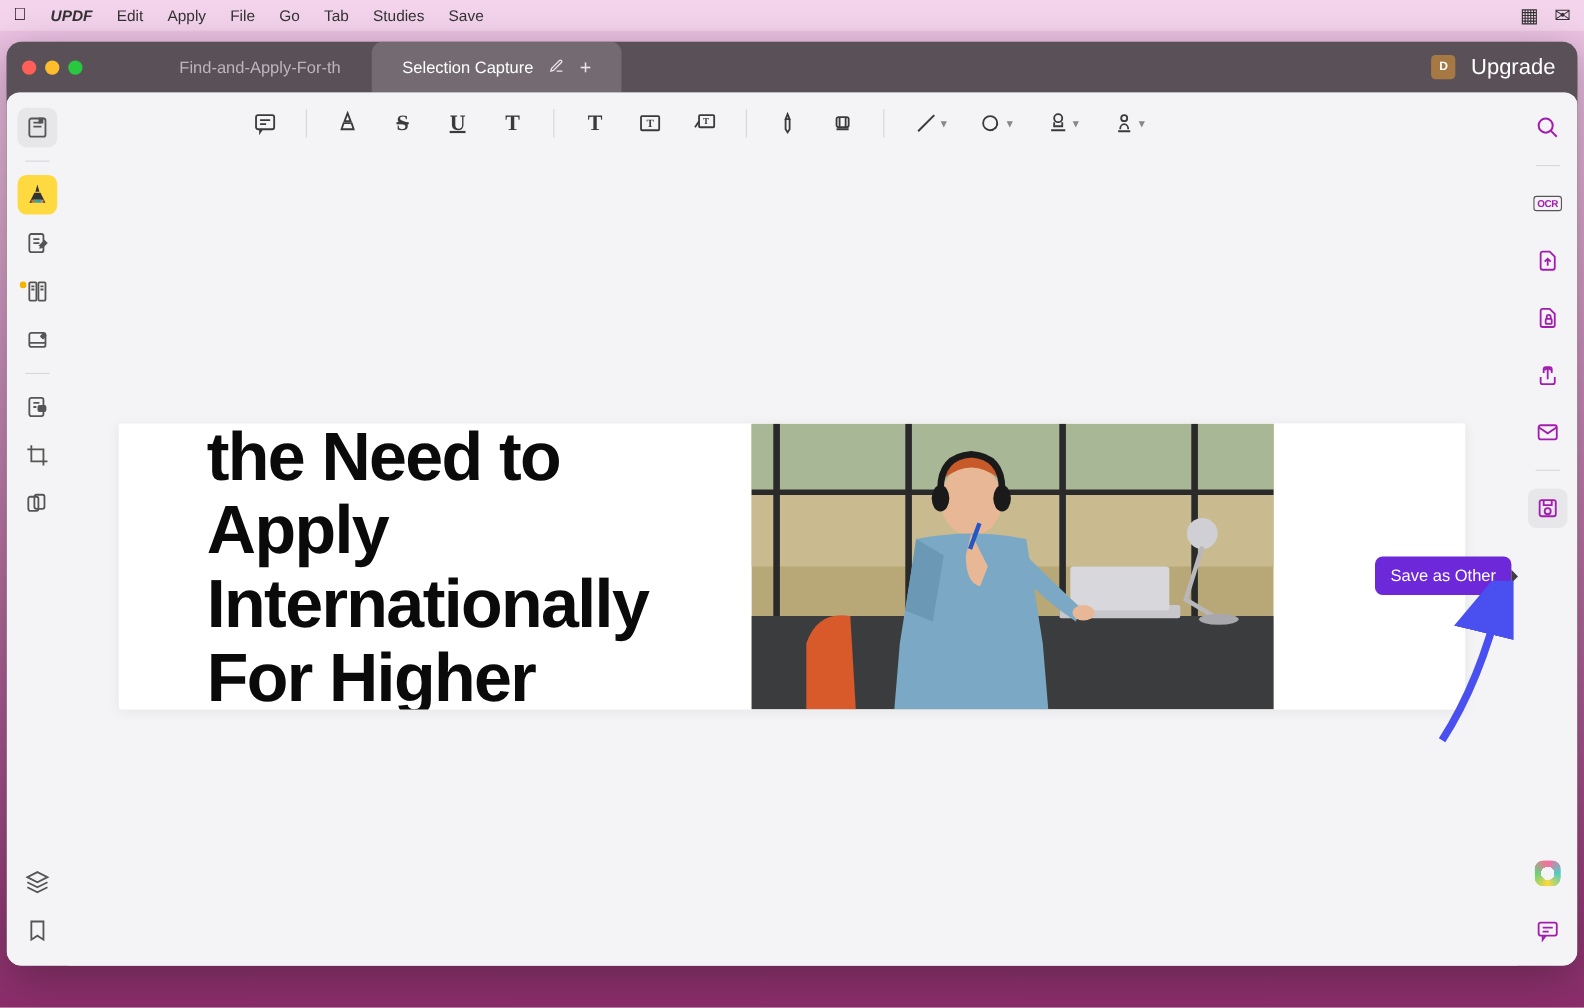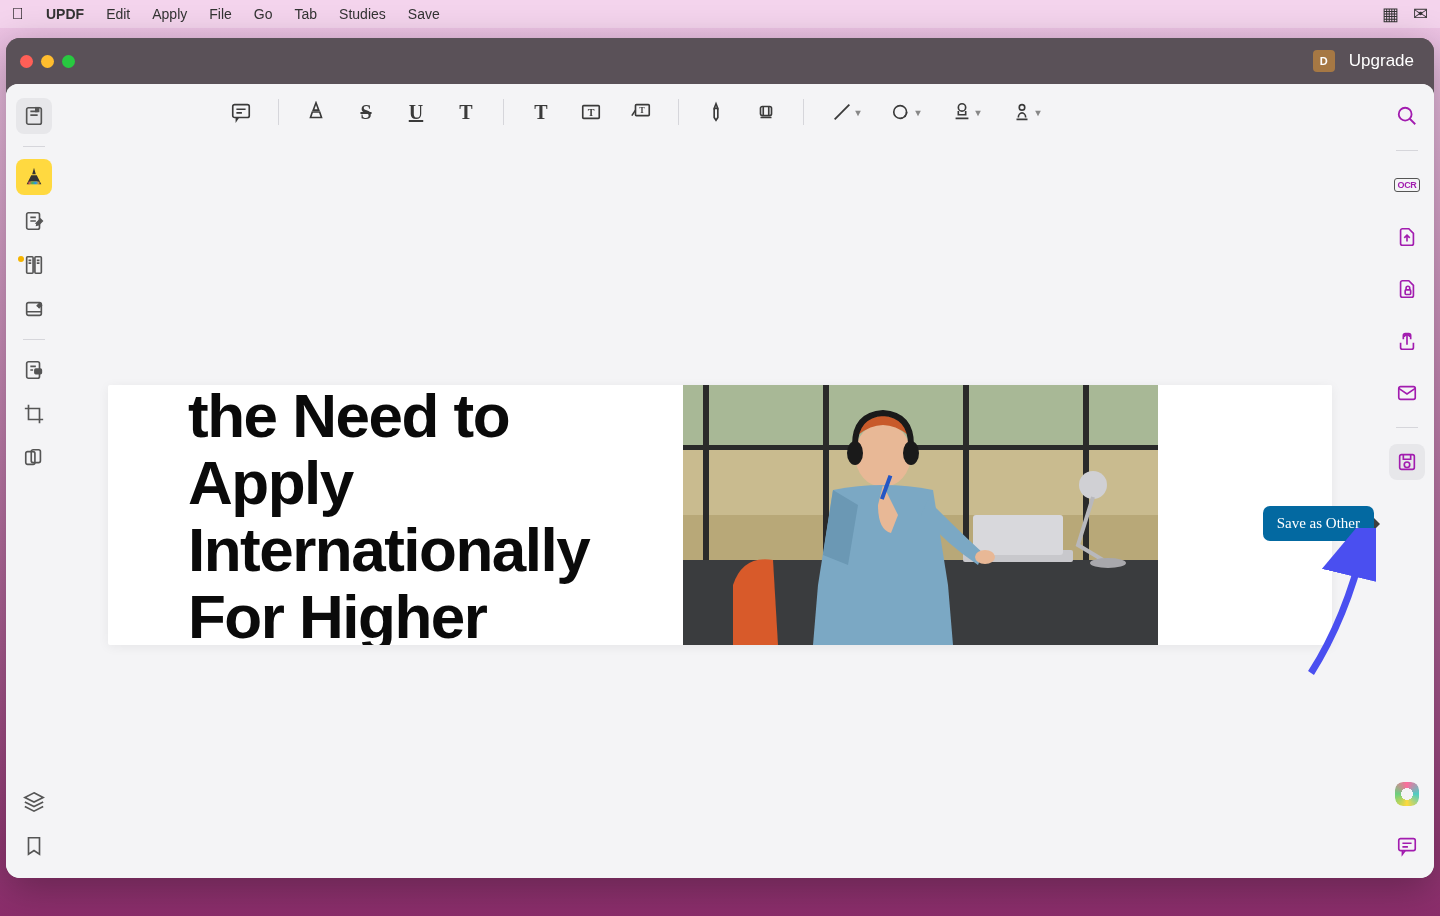--- a/index.html
+++ b/index.html
@@ -17,21 +17,21 @@
   height: 28px;
   background: #f4d4ed;
   display: flex;
   align-items: center;
   padding: 0 12px;
   font-size: 14px;
   color: #333;
   gap: 22px;
 }
 .menubar .apple-logo { font-size: 16px; color: #000; }
-.menubar .app-name { font-weight: 700; }
+.menubar .app-name { font-weight: 700; font-style: italic; }
 .menubar .menu-item { cursor: default; }
 .menubar .right-icons { margin-left: auto; display: flex; gap: 14px; font-size: 18px; }
 
 
 .window {
   position: absolute;
   top: 38px;
   left: 6px;
   right: 6px;
   bottom: 38px;
@@ -71,21 +71,21 @@
 .tab.inactive { color: #bfb3bd; }
 .tab.active { background: #736a72; color: #fff; }
 .tab .tab-close, .tab .tab-edit { font-size: 14px; opacity: 0.85; }
 
 .tabbar-right { margin-left: auto; display: flex; align-items: center; gap: 14px; }
 .avatar-badge {
   width: 22px; height: 22px; border-radius: 4px; background: #a67844;
   color: #fff; font-size: 11px; font-weight: 600;
   display: flex; align-items: center; justify-content: center;
 }
-.upgrade-btn { color: #fff; font-size: 17px; font-weight: 500; padding-right: 6px; }
+.upgrade-btn { color: #fff; font-size: 20px; font-weight: 500; padding-right: 6px; }
 
 
 .main-area {
   flex: 1;
   background: #f4f4f6;
   border-radius: 12px;
   margin: 0;
   display: flex;
   overflow: hidden;
 }
@@ -198,27 +198,26 @@
 .right-icon.highlighted { background: #e7e7ea; }
 .right-divider { width: 22px; height: 1px; background: #d6d6db; }
 .right-spacer { flex: 1; }
 .ocr-badge { font-size: 9px; font-weight:700; border:1.5px solid #555; border-radius:3px; padding:1px 2px; letter-spacing:-0.3px; }
 
 
 .tooltip {
   position: absolute;
   right: 60px;
   top: 468px;
-  background: #0369a1;
+  background: #6d28d9;
   color: #fff;
   font-size: 15px;
   padding: 9px 14px;
   border-radius: 7px;
   white-space: nowrap;
-  font-family: Liberation Serif, serif;
 }
 .tooltip::after {
   content: '';
   position: absolute;
   right: -6px;
   top: 50%;
   transform: translateY(-50%);
   border-left: 6px solid #3f3f3f;
   border-top: 6px solid transparent;
   border-bottom: 6px solid transparent;
@@ -269,20 +268,32 @@
 </div>
 
 <div class="window">
 
   <div class="tabbar">
     <div class="traffic-lights">
       <div class="traffic-light tl-red"></div>
       <div class="traffic-light tl-yellow"></div>
       <div class="traffic-light tl-green"></div>
     </div>
+    <div class="tab inactive">
+      <span>Find-and-Apply-For-th</span>
+    </div>
+    <div class="tab active">
+      <span>Selection Capture</span>
+      <span class="tab-edit">
+        <svg viewBox="0 0 24 24" width="14" height="14" fill="none" stroke="currentColor" stroke-width="2">
+            <path d="M12 20h9M16.5 3.5a2.1 2.1 0 013 3L7 19l-4 1 1-4z"></path>
+          </svg>
+      </span>
+      <span class="tab-close" style="font-size:18px">+</span>
+    </div>
     <div class="tabbar-right">
       <div class="avatar-badge">
         <span>D</span>
       </div>
       <span class="upgrade-btn">Upgrade</span>
     </div>
   </div>
 
   <div class="main-area">
 

